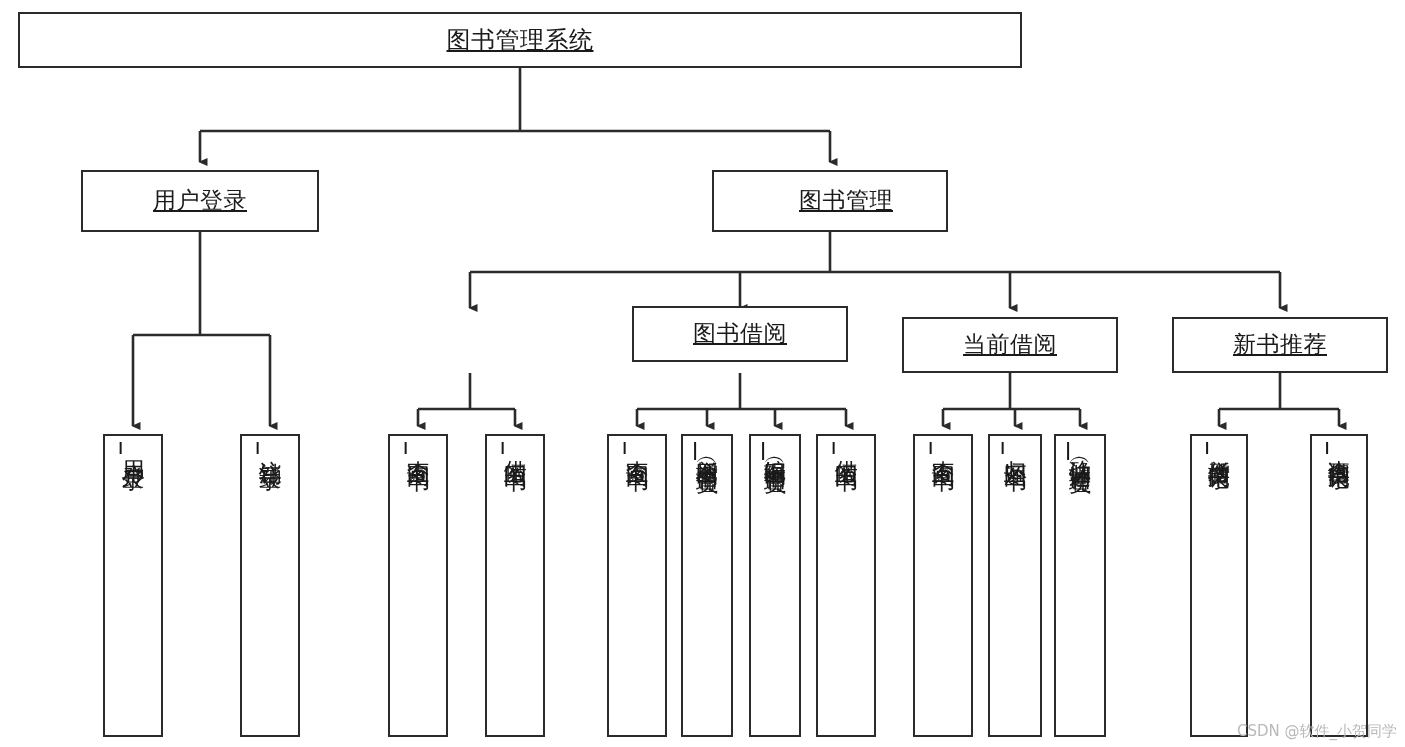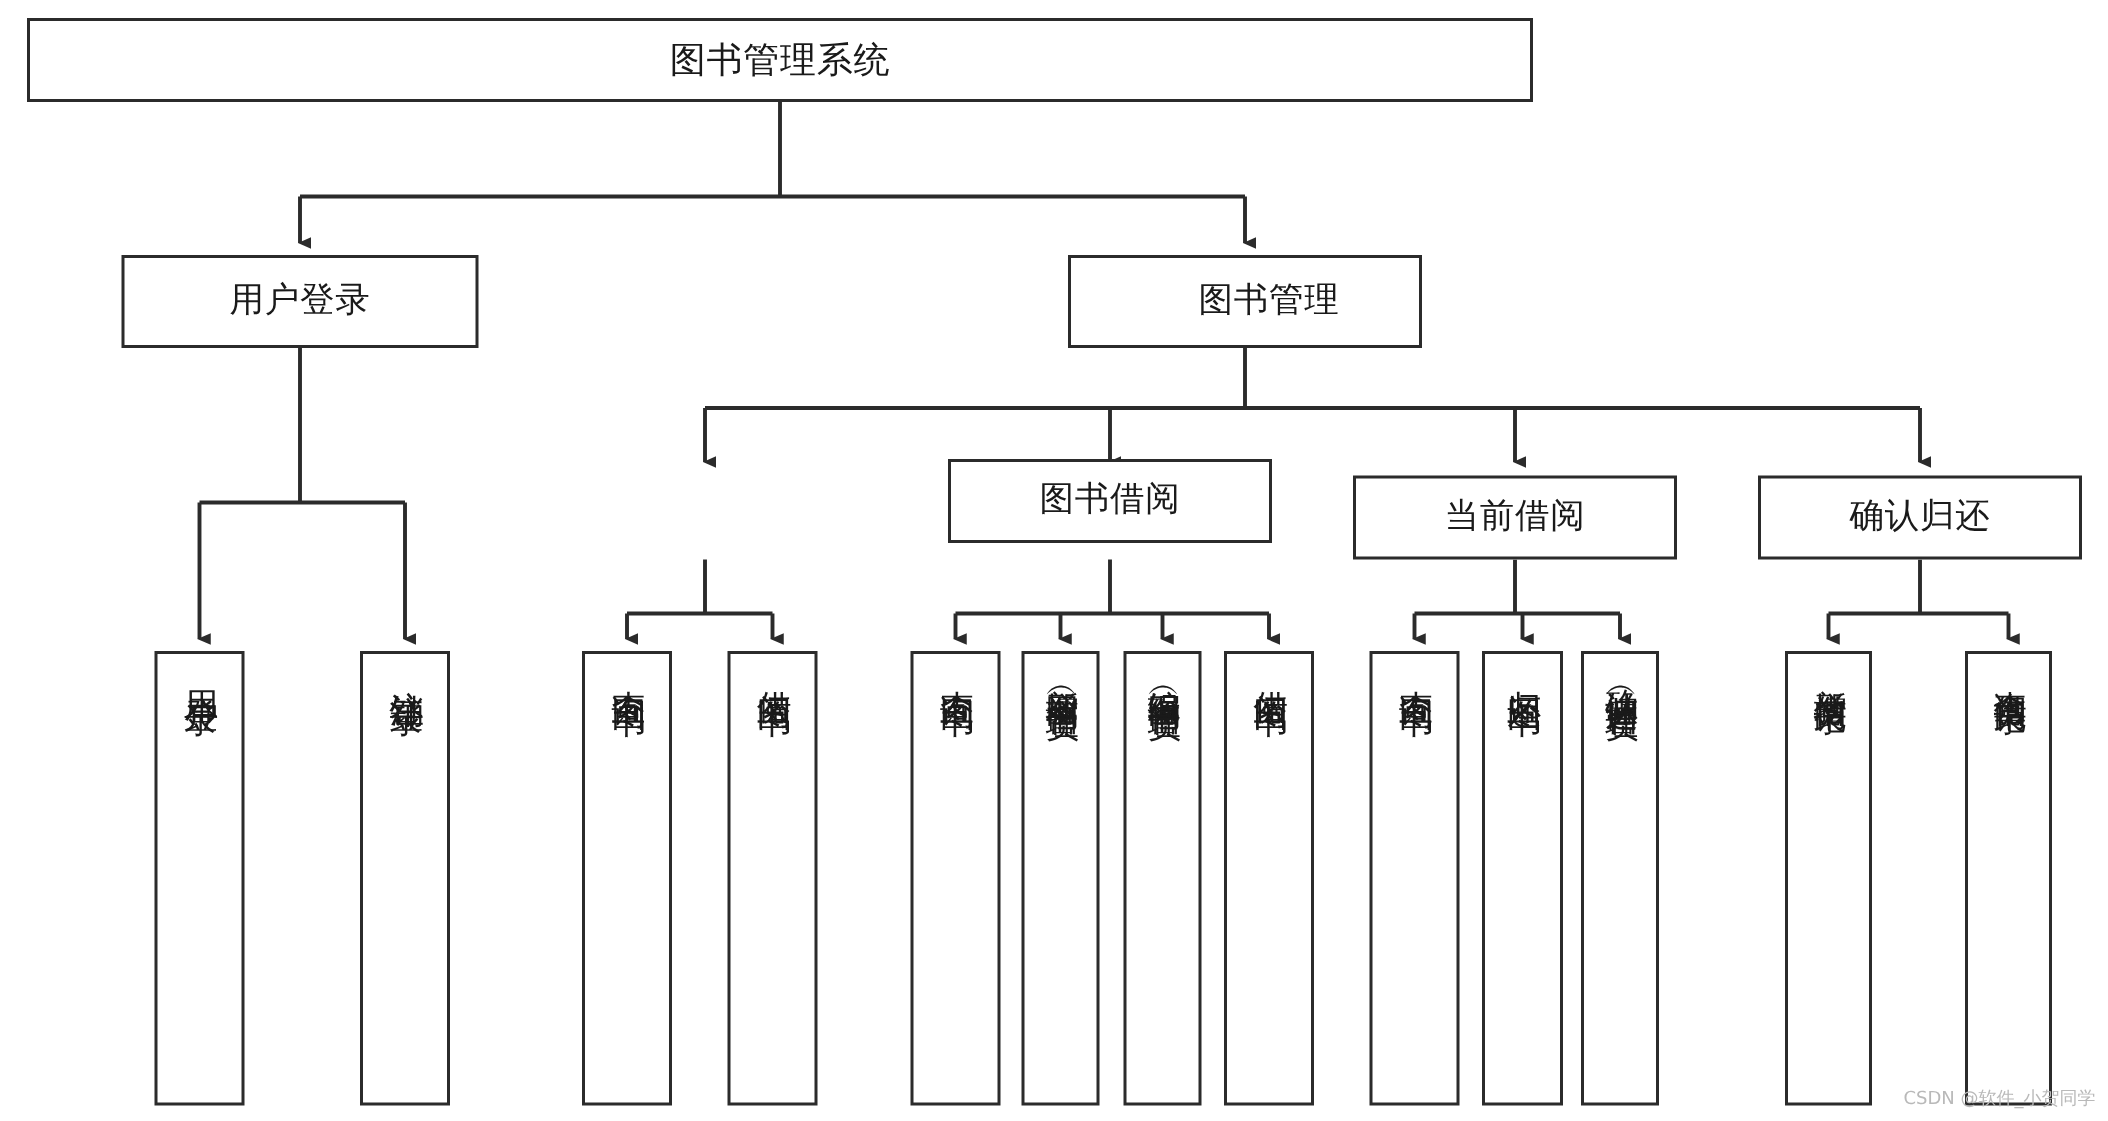--- a/index.html
+++ b/index.html
@@ -31,20 +31,21 @@
     display: flex;
     align-items: center;
     justify-content: center;
     color: #1a1a1a;
   }
   .node .label {
     display: block;
     text-align: center;
     line-height: 1.18;
     letter-spacing: 0.5px;
+    text-decoration: underline;
   }
   
   .node.horiz .label {
     writing-mode: horizontal-tb;
     font-size: 23px;
   }
   .node.root .label { font-size: 24px; }
   
   .node.vert {
     align-items: flex-start;
@@ -60,21 +61,21 @@
     white-space: nowrap;
   }
   .node.vert.tall .label {
     font-size: 22px;
     letter-spacing: 2px;
   }
   .watermark {
     position: absolute;
     right: 8px;
     bottom: 6px;
-    font-size: 12px;
+    font-size: 15px;
     color: #b9b9b9;
     white-space: nowrap;
     font-family: "DejaVu Sans", "Liberation Sans", sans-serif;
   }
 </style>
 </head>
 <body>
 
 <div id="canvas">
 
@@ -143,21 +144,21 @@
 
   <div class="node horiz" style="left:632px; top:306px; width:216px; height:56px;">
     <span class="label">图书借阅</span>
   </div>
 
   <div class="node horiz" style="left:902px; top:317px; width:216px; height:56px;">
     <span class="label">当前借阅</span>
   </div>
 
   <div class="node horiz" style="left:1172px; top:317px; width:216px; height:56px;">
-    <span class="label">确认归还</span>
+    <span class="label">新书推荐</span>
   </div>
 
   <div class="node vert" style="left:103px; top:434px; width:60px; height:303px;">
     <span class="label">用户登录</span>
   </div>
 
   <div class="node vert" style="left:240px; top:434px; width:60px; height:303px;">
     <span class="label">注销登录</span>
   </div>
 

